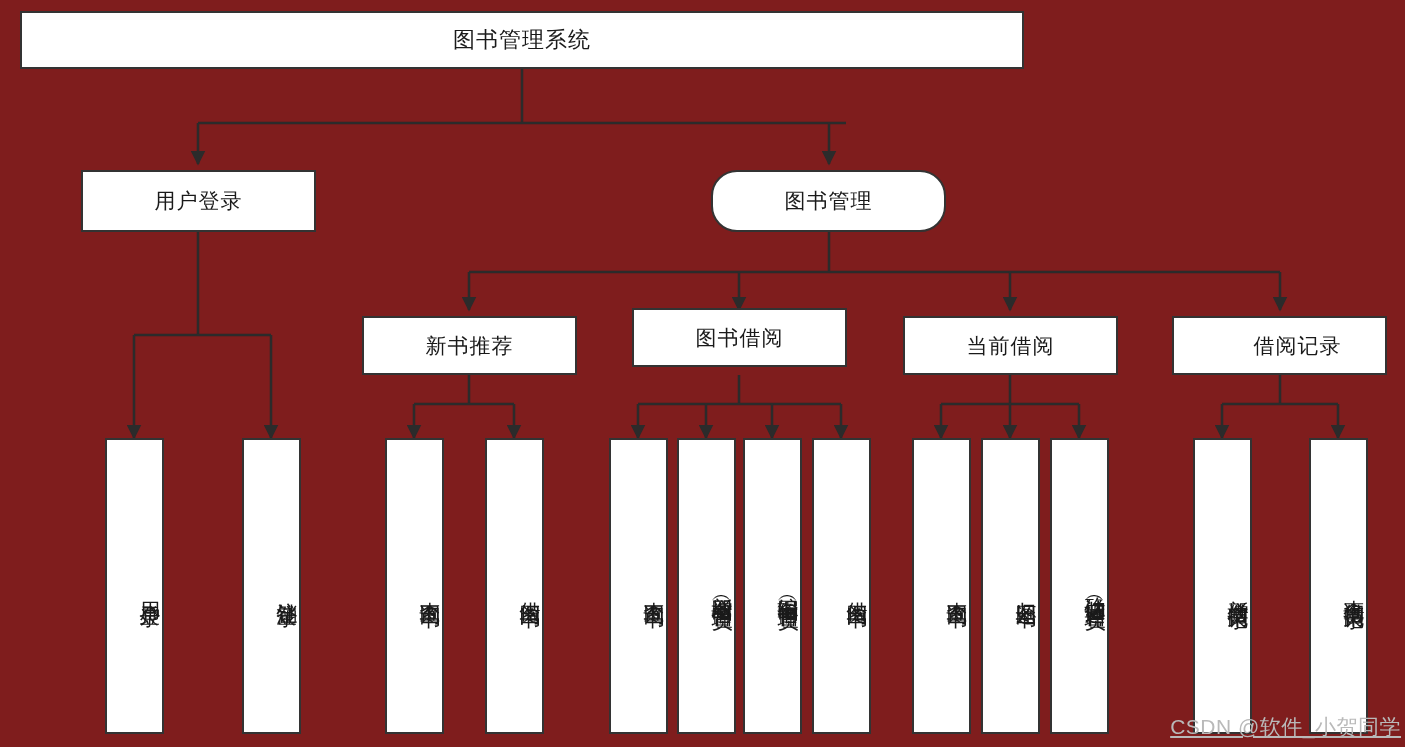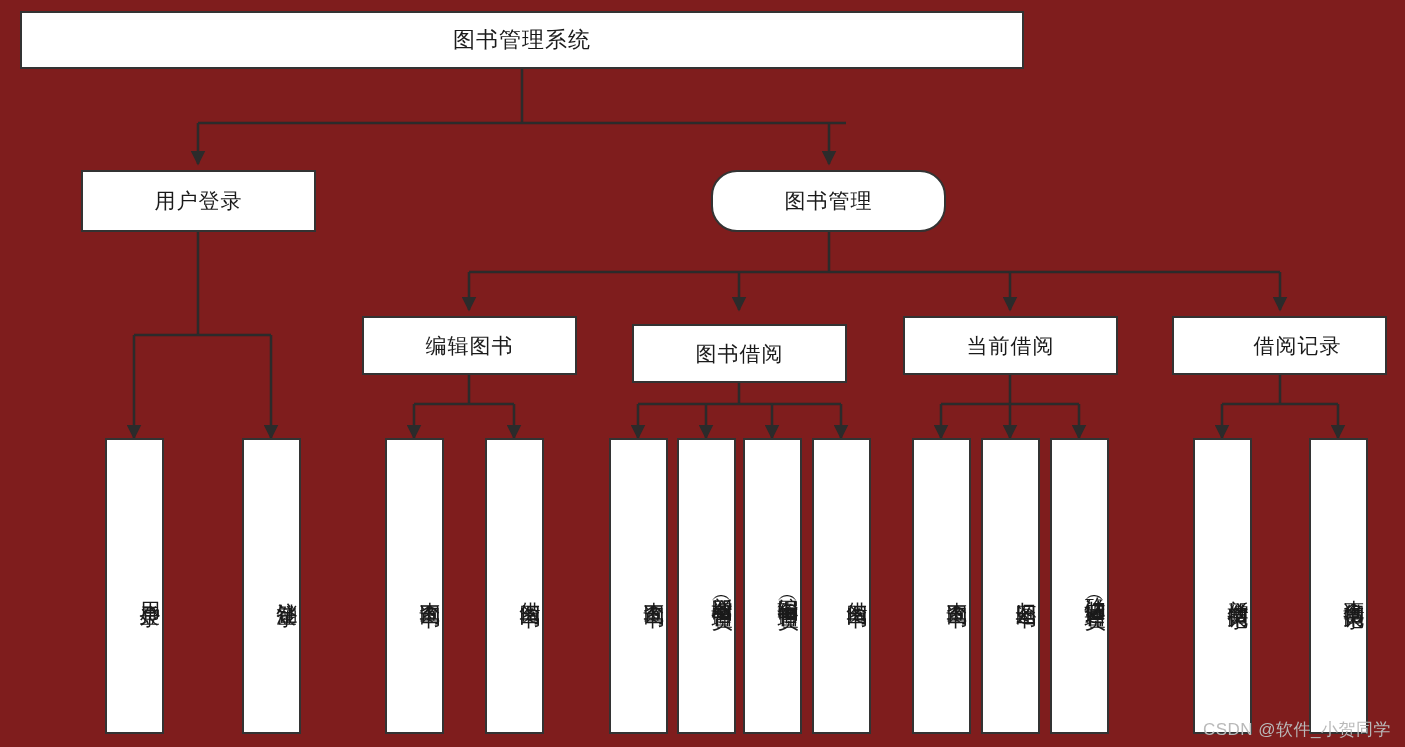--- a/index.html
+++ b/index.html
@@ -54,27 +54,28 @@
   .node.v span {
     writing-mode: vertical-rl;
     text-orientation: upright;
     display: block;
   }
   .node.title {
     font-size: 22px;
   }
   .watermark {
     position: absolute;
-    right: 14px;
+    right: 4px;
     bottom: 6px;
-    font-size: 17px;
+    font-size: 21px;
     color: #b9b9b9;
     letter-spacing: 0.5px;
     white-space: nowrap;
     user-select: none;
+    text-decoration: underline;
   }
 </style>
 </head>
 <body>
 
 <div id="canvas">
 
   <svg id="edges" viewBox="0 0 1405 747" xmlns="http://www.w3.org/2000/svg">
     <defs>
       <marker id="arrow" viewBox="0 0 10 10" refX="9" refY="5" markerWidth="6" markerHeight="6" orient="auto-start-reverse">
@@ -130,23 +131,23 @@
   </div>
 
   <div class="node h" style="left:81px; top:170px; width:235px; height:62px;">
     <span>用户登录</span>
   </div>
   <div class="node h" style="left:711px; top:170px; width:235px; height:62px;border-radius:26px;">
     <span>图书管理</span>
   </div>
 
   <div class="node h" style="left:362px; top:316px; width:215px; height:59px;">
-    <span>编辑图书</span>
-  </div>
-  <div class="node h" style="left:632px; top:324px; width:215px; height:59px;">
+    <span>新书推荐</span>
+  </div>
+  <div class="node h" style="left:632px; top:308px; width:215px; height:59px;">
     <span>图书借阅</span>
   </div>
   <div class="node h" style="left:903px; top:316px; width:215px; height:59px;">
     <span>当前借阅</span>
   </div>
   <div class="node h" style="left:1172px; top:316px; width:215px; height:59px;padding-left:36px;">
     <span>借阅记录</span>
   </div>
 
   <div class="node v" style="left:105px; top:438px; width:59px; height:296px;">

